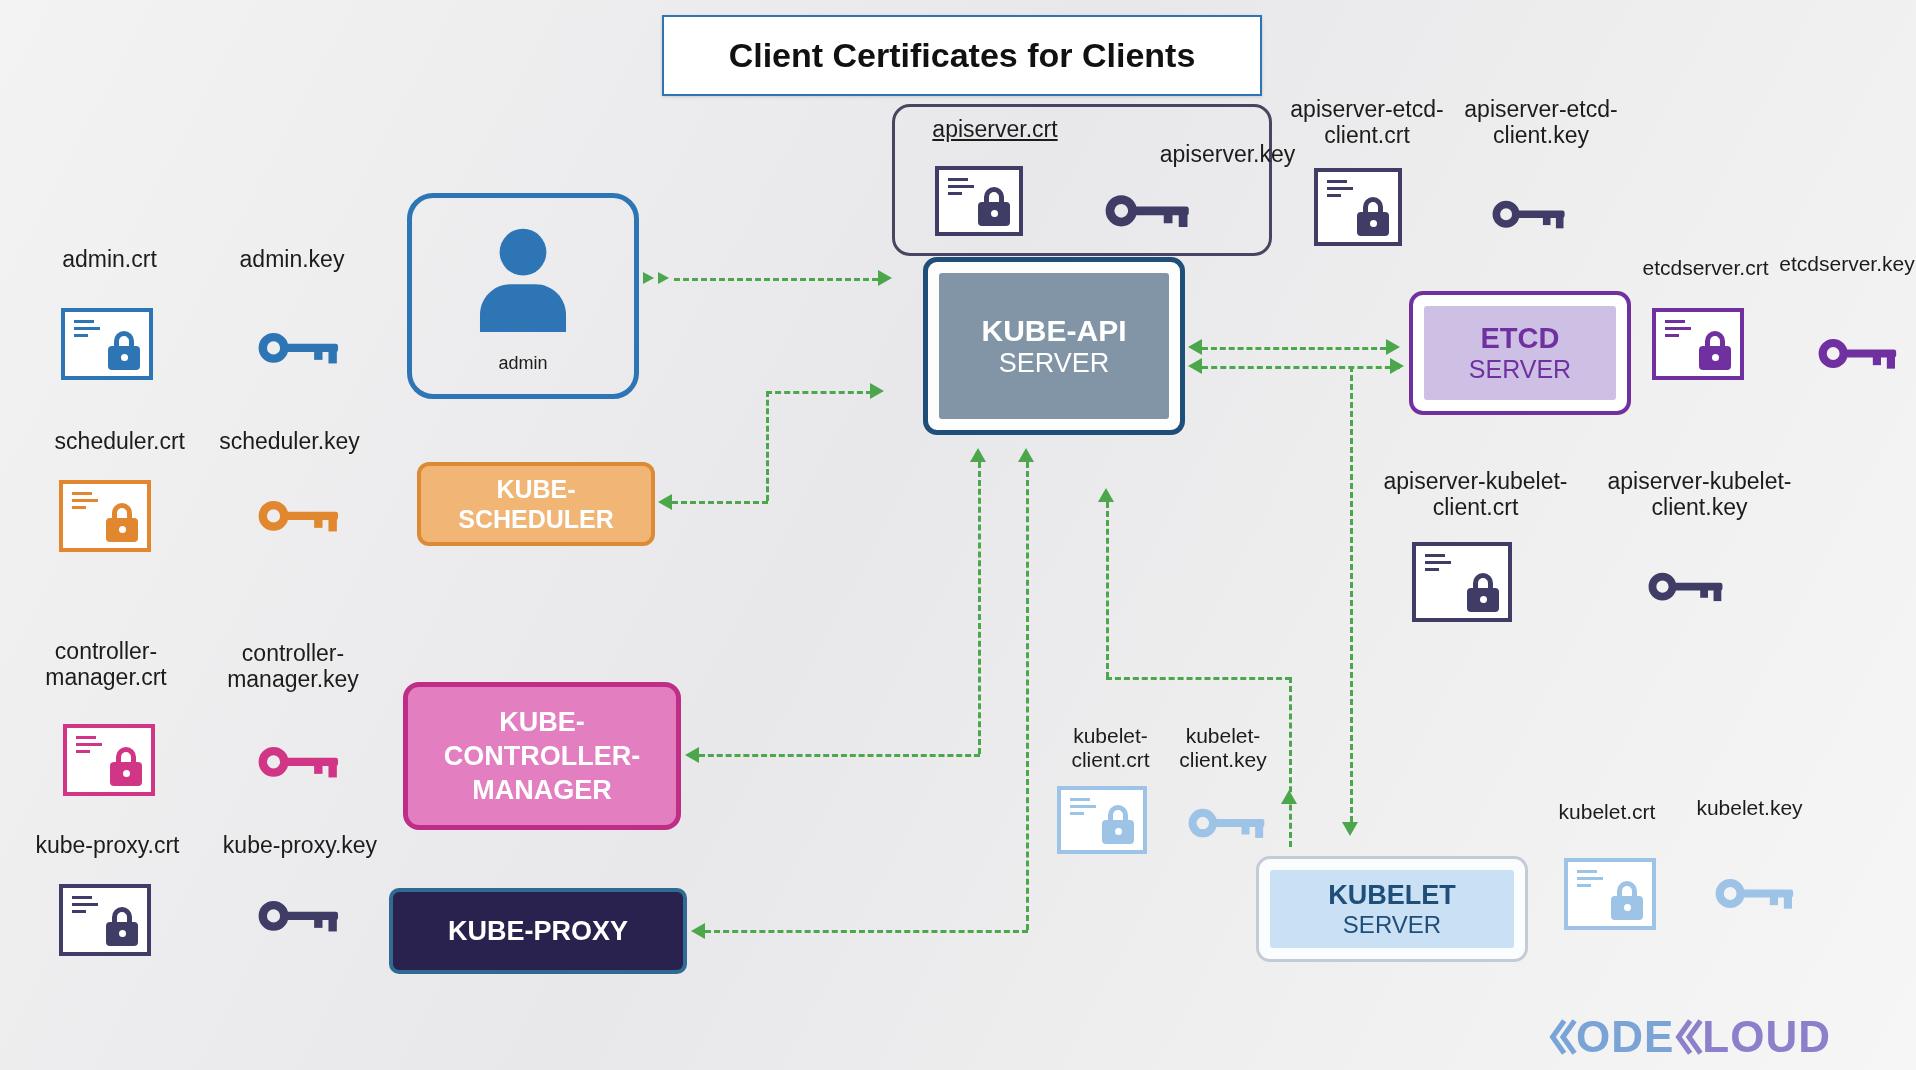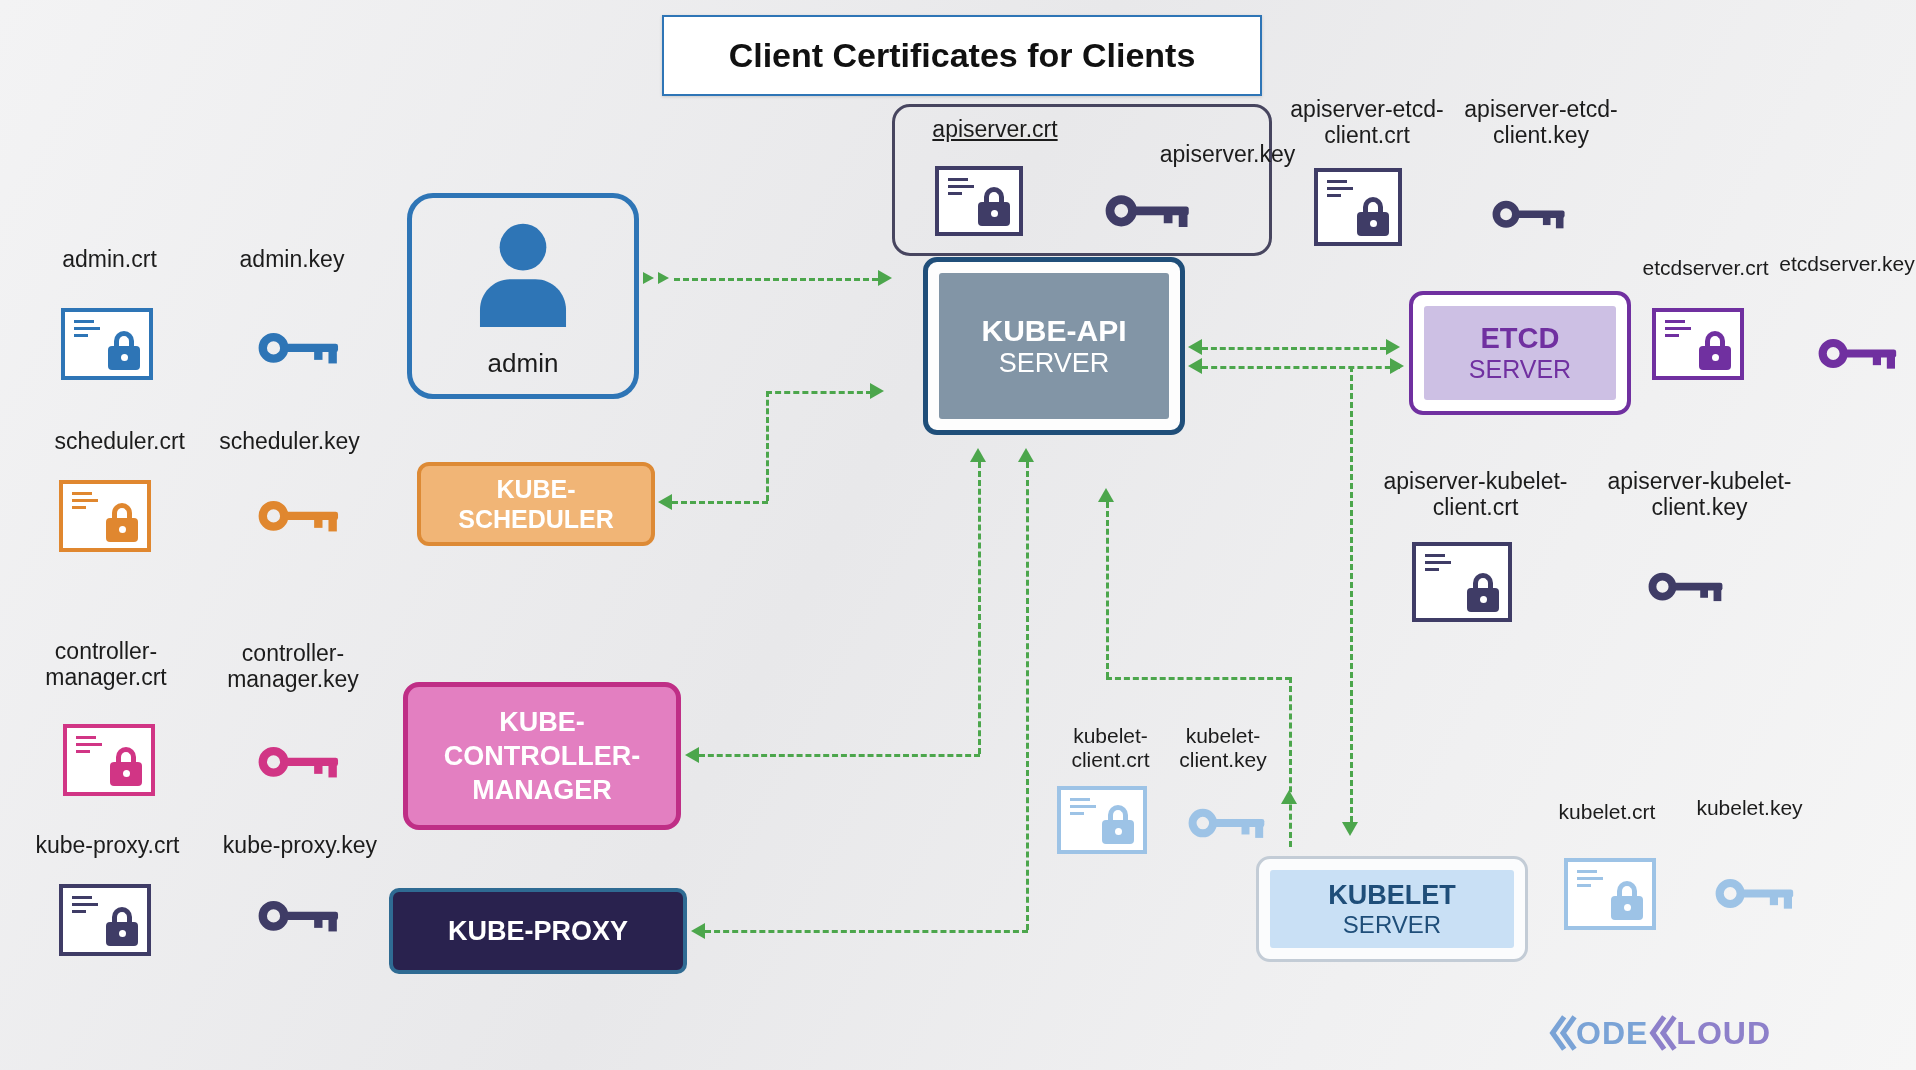--- a/index.html
+++ b/index.html
@@ -26,21 +26,21 @@
   .cert .keyhole{width:7px;height:7px;background:#fff;border-radius:50%;margin:0 auto;position:relative;top:8px;}
   
   .key{position:absolute;}
   .key svg{display:block;width:100%;height:auto;}
   
   .node{position:absolute;box-sizing:border-box;display:flex;flex-direction:column;align-items:center;justify-content:center;text-align:center;}
   .node .inner{position:absolute;left:11px;right:11px;top:11px;bottom:11px;display:flex;flex-direction:column;
     align-items:center;justify-content:center;border-radius:3px;}
   .admin-box{left:407px;top:193px;width:232px;height:206px;border:5px solid #2e75b6;border-radius:26px;color:#2e75b6;}
   .admin-box .person{width:118px;height:118px;}
-  .admin-box .admin-name{font-size:26px;color:#1c1c1c;margin-top:16px;}
+  .admin-box .admin-name{font-size:18px;color:#1c1c1c;margin-top:16px;}
   .sched-box{left:417px;top:462px;width:238px;height:84px;background:#f1b576;border:4px solid #dd8a35;border-radius:12px;
     color:#fff;font-weight:bold;font-size:25px;line-height:30px;}
   .ctrl-box{left:403px;top:682px;width:278px;height:148px;background:#e37fc1;border:5px solid #bf2e86;border-radius:16px;
     color:#fff;font-weight:bold;font-size:27px;line-height:34px;}
   .proxy-box{left:389px;top:888px;width:298px;height:86px;background:#29224e;border:4px solid #2f6b93;border-radius:10px;
     color:#fff;font-weight:bold;font-size:27px;}
   .api-box{left:923px;top:257px;width:262px;height:178px;background:#fdfdfd;border:5px solid #1f4e79;border-radius:14px;padding-left:21px;}
   .api-box .inner{background:#8295a6;color:#fff;}
   .api-box .l1{font-size:30px;font-weight:bold;}
   .api-box .l2{font-size:27px;}
@@ -59,21 +59,21 @@
   :root{--g:#4ca64c;}
   .hline{position:absolute;height:0;border-top:3px dashed var(--g);}
   .vline{position:absolute;width:0;border-left:3px dashed var(--g);}
   .tri{position:absolute;width:0;height:0;}
   .tri.r{border-top:8px solid transparent;border-bottom:8px solid transparent;border-left:14px solid var(--g);}
   .tri.l{border-top:8px solid transparent;border-bottom:8px solid transparent;border-right:14px solid var(--g);}
   .tri.u{border-left:8px solid transparent;border-right:8px solid transparent;border-bottom:14px solid var(--g);}
   .tri.d{border-left:8px solid transparent;border-right:8px solid transparent;border-top:14px solid var(--g);}
   .tri.r.smc{border-top-width:6px;border-bottom-width:6px;border-left-width:11px;}
   
-  .logo{position:absolute;left:1548px;top:1012px;display:flex;align-items:center;font-size:32px;font-weight:bold;letter-spacing:1px;}
+  .logo{position:absolute;left:1548px;top:1012px;display:flex;align-items:center;font-size:44px;font-weight:bold;letter-spacing:1px;}
   .logo .k{width:30px;height:42px;margin-right:-2px;}
   .logo .p1{color:#7aa3d6;}
   .logo .p2{color:#8d80ca;}
 </style>
 </head>
 <body>
 
 <div id="canvas">
 
   <div class="title-box">

